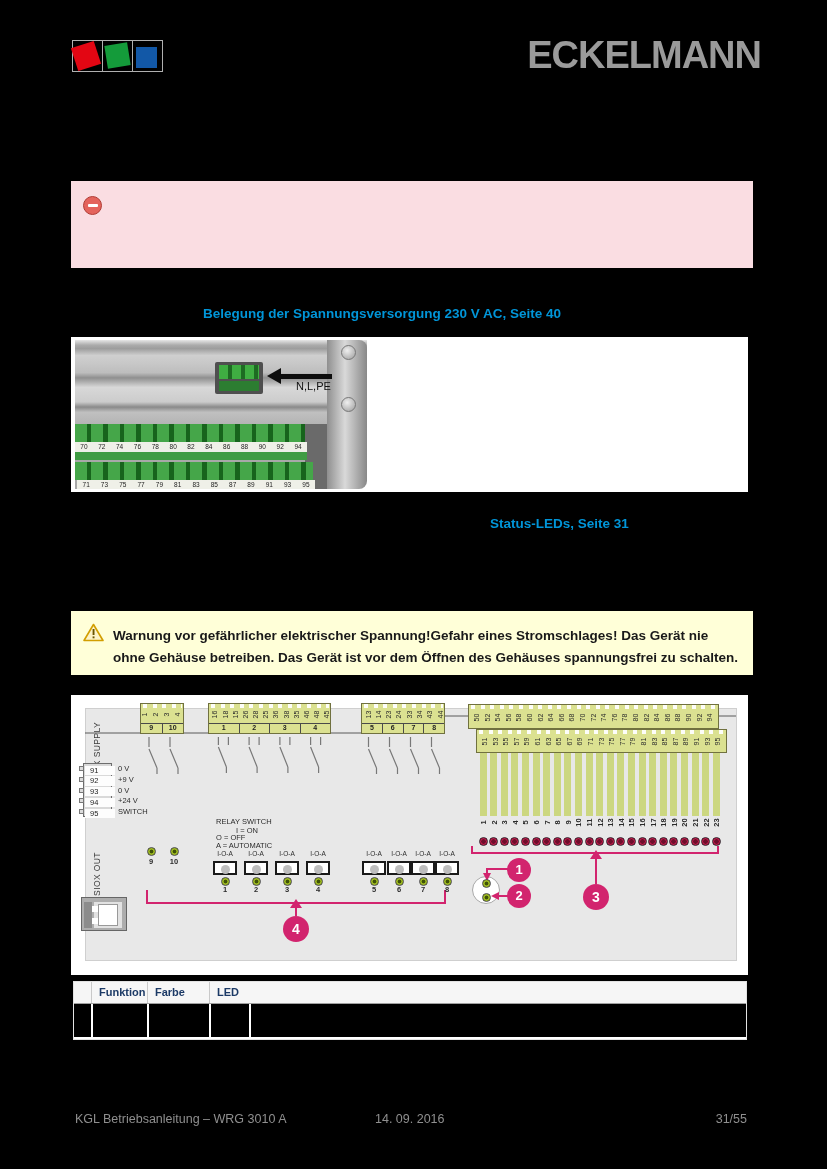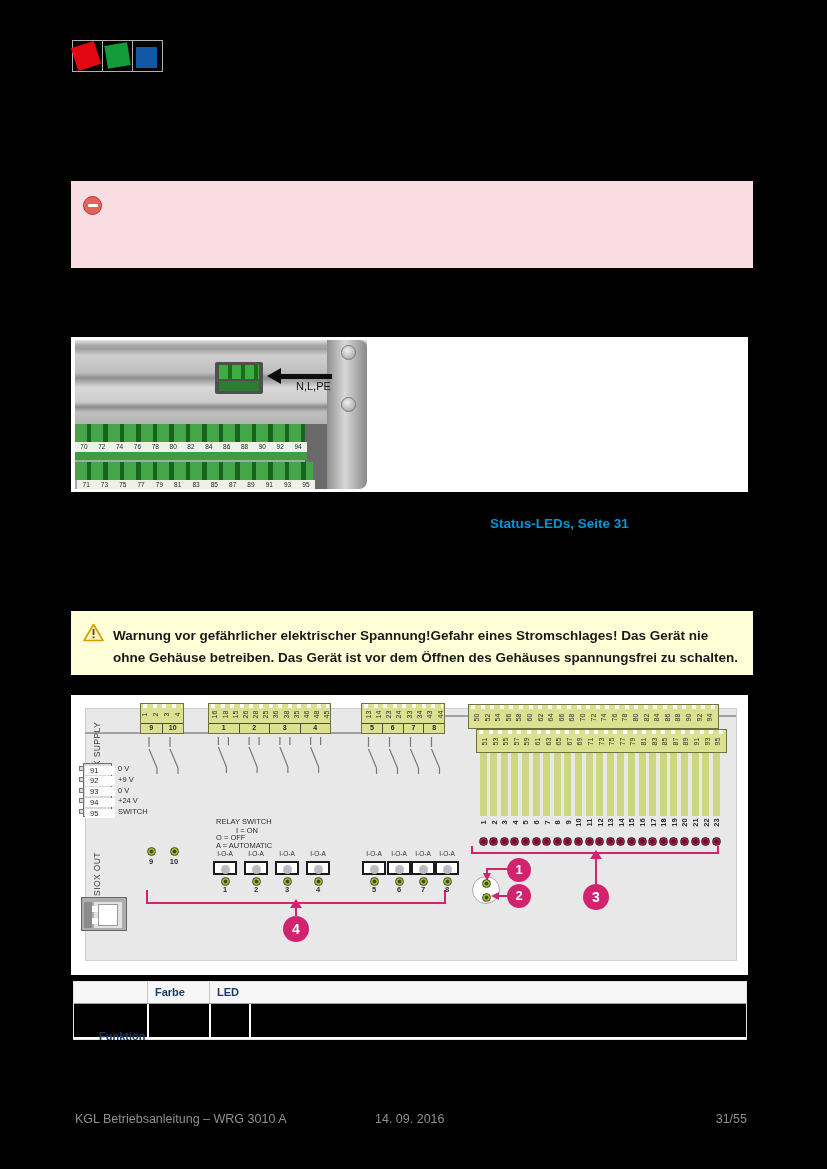--- a/index.html
+++ b/index.html
@@ -58,48 +58,50 @@
   .wcirc{position:absolute;left:401px;top:181px;width:28px;height:28px;border-radius:50%;background:#fff;border:1px solid #a8a8a8;box-sizing:border-box;}
   .rj45{position:absolute;left:10px;top:202px;width:46px;height:34px;background:#adadad;border:1px solid #666;box-sizing:border-box;}
   
   .tbl{position:absolute;left:73px;top:981px;width:674px;border:1px solid #e2e2e2;box-sizing:border-box;background:#000;}
   .tbl-head{display:flex;background:#f6f6f6;height:21px;}
   .tbl-head div{border-left:1px solid #c9c9c9;font-size:11px;font-weight:700;color:#1c3a66;line-height:21px;padding-left:7px;box-sizing:border-box;}
   .tbl-head div:first-child{border-left:none;}
   .tbl-row{display:flex;height:33px;border-top:1px solid #9f9f9f;border-bottom:2px solid #fff;}
   .tbl-row div{border-left:2px solid #fff;background:#000;box-sizing:border-box;}
   .tbl-row div:first-child{border-left:none;}
-  .c0{width:17px;} .c1{width:56px;margin-top:44px;} .c2{width:39px;} .c3{width:40px;margin-left:23px;} .c4{flex:1;}
+  .c0{width:17px;} .c1{width:56px;} .c2{width:39px;} .c3{width:40px;margin-left:23px;} .c4{flex:1;}
   
   .footer{top:1112px;font-size:12.5px;color:#8f8f8f;}
   .tri{position:absolute;left:12px;top:12px;}
 </style>
 </head>
 <body>
 
 <div class="page">
 
   <div class="abs logo">
     <div class="logo-cell">
       <div class="logo-sq" style="left:1px;top:3px;width:24px;height:24px;background:#e30613;transform:rotate(-18deg);"></div>
     </div>
     <div class="logo-cell">
       <div class="logo-sq" style="left:3px;top:3px;width:23px;height:23px;background:#149b3a;transform:rotate(-9deg);"></div>
     </div>
     <div class="logo-cell">
       <div class="logo-sq" style="left:3px;top:6px;width:21px;height:21px;background:#1258a7;"></div>
     </div>
   </div>
+  <div class="abs brand">ECKELMANN</div>
 
   <div class="abs warnbox warn1">
     <div class="noentry">
         <i></i>
       </div>
   </div>
 
+  <div class="abs link link1">Belegung der Spannungsversorgung 230 V AC, Seite 40</div>
 
   <div class="abs photobox">
     <div class="photo">
       <div class="abs" style="left:0;top:0;width:292px;height:86px;
         background:linear-gradient(180deg,#e6e6e6 0,#ababab 6%,#9d9d9d 10%,#cfcfcf 18%,#c7c7c7 28%,#bdbdbd 38%,#8f8f8f 44%,#d8d8d8 55%,#cccccc 72%,#8a8a8a 78%,#c0c0c0 84%,#b2b2b2 100%);"></div>
       <div class="abs" style="left:0;top:84px;width:252px;height:65px;background:#a8a8a8;"></div>
       <div class="abs" style="left:252px;top:0;width:40px;height:149px;
         background:linear-gradient(90deg,#8f8f8f 0,#d9d9d9 45%,#888 100%);border-radius:0 8px 8px 0;"></div>
       <div class="abs" style="left:266px;top:5px;width:13px;height:13px;border-radius:50%;
         background:radial-gradient(circle at 40% 35%,#efefef,#9c9c9c);border:1px solid #777;"></div>

